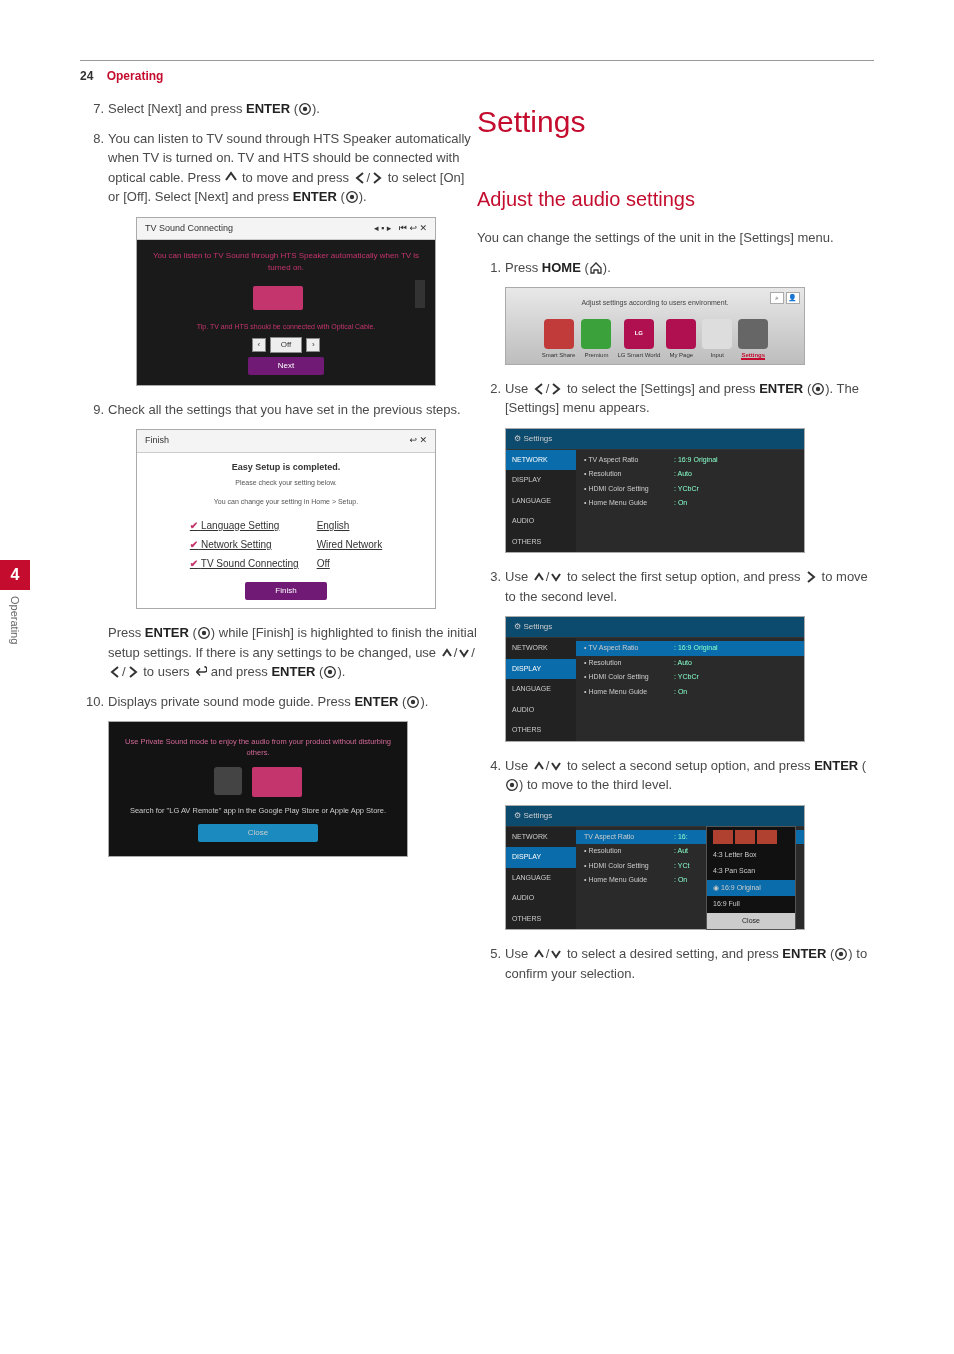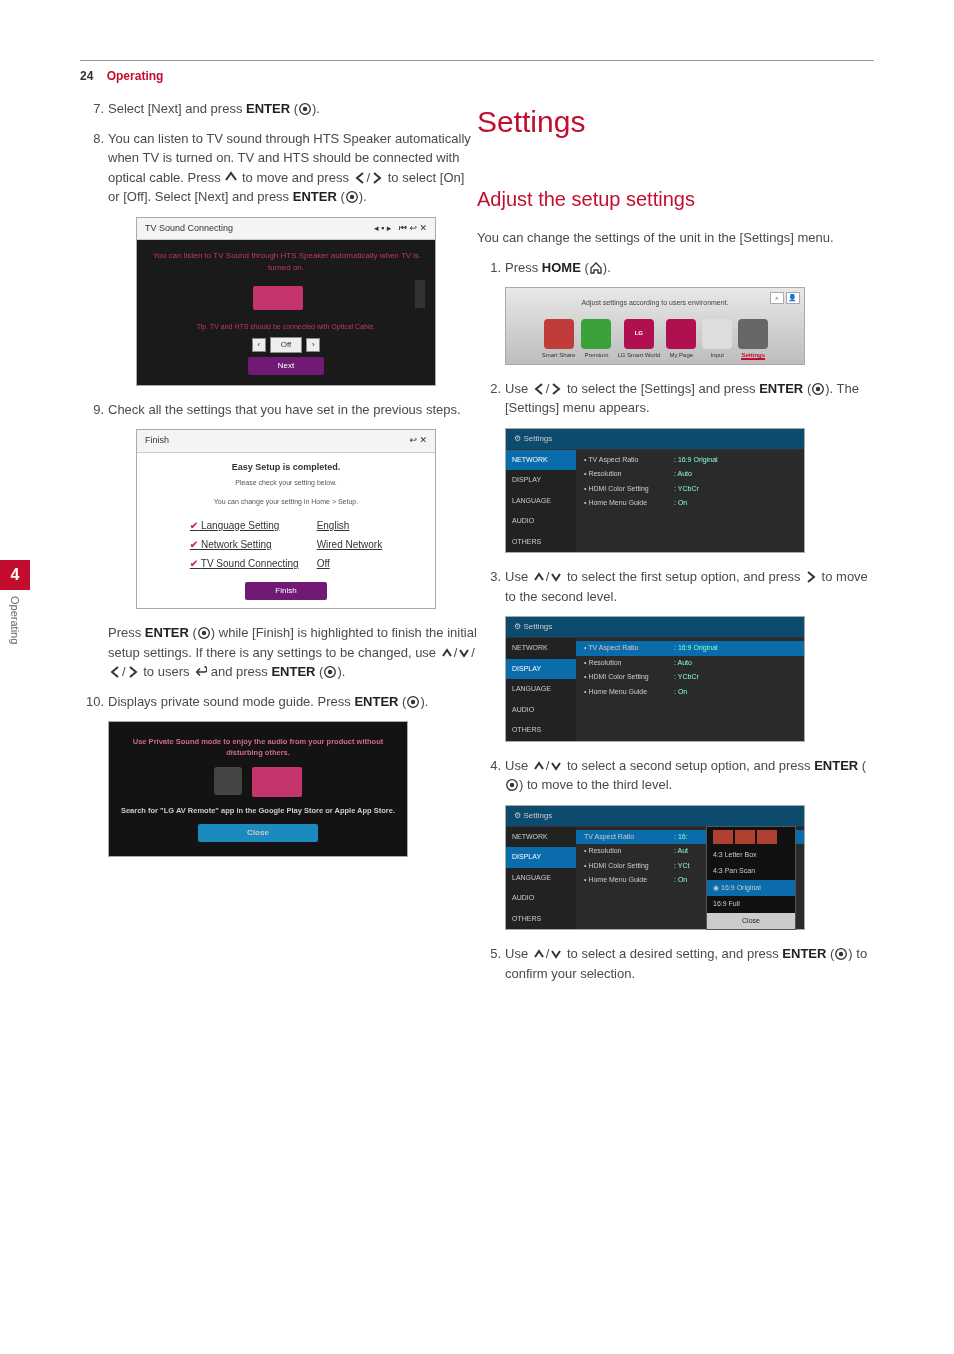--- a/index.html
+++ b/index.html
@@ -321,38 +321,38 @@
 
       <ol class="main-list cont10">
         <li>
           <span>Displays private sound mode guide. Press </span><strong>ENTER</strong><span> (</span><span class="icon">
               <svg width="12" height="12" viewBox="0 0 12 12">
                 <circle cx="6" cy="6" r="5.3" fill="none" stroke="#333" stroke-width="1.3"></circle>
                 <circle cx="6" cy="6" r="2.2" fill="#333"></circle>
               </svg>
             </span><span>).</span>
 
-          <div class="screenshot ss-dark" style="margin-left:0;font-weight:bold;">
+          <div class="screenshot ss-dark" style="margin-left:0;">
             <div class="ss-dark-card">
               <div class="msg" style="color:#d06896;">Use Private Sound mode to enjoy the audio from your product without disturbing others.</div>
               <div class="ss-dark-icons">
                 <div class="ic" style="background:#444;"></div>
                 <div style="width:50px;height:30px;background:#c4356e;border-radius:2px;"></div>
               </div>
               <div class="msg">Search for "LG AV Remote" app in the Google Play Store or Apple App Store.</div>
               <div class="ss-dark-close">Close</div>
             </div>
           </div>
         </li>
       </ol>
     </div>
 
     <div class="col">
       <h1 class="settings">Settings</h1>
-      <h2 class="subhead">Adjust the setup settings</h2>
+      <h2 class="subhead">Adjust the audio settings</h2>
       <p style="margin-bottom:10px;">You can change the settings of the unit in the [Settings] menu.</p>
 
       <ol class="main-list start1">
         <li>
           <span>Press </span><strong>HOME</strong><span> (</span><span class="icon">
               <svg width="14" height="12" viewBox="0 0 14 12">
                 <path d="M2 11 V6 L7 1 L12 6 V11 H9 V8 H5 V11 Z" fill="none" stroke="#333" stroke-width="1.3"></path>
               </svg>
             </span><span>).</span>
 

